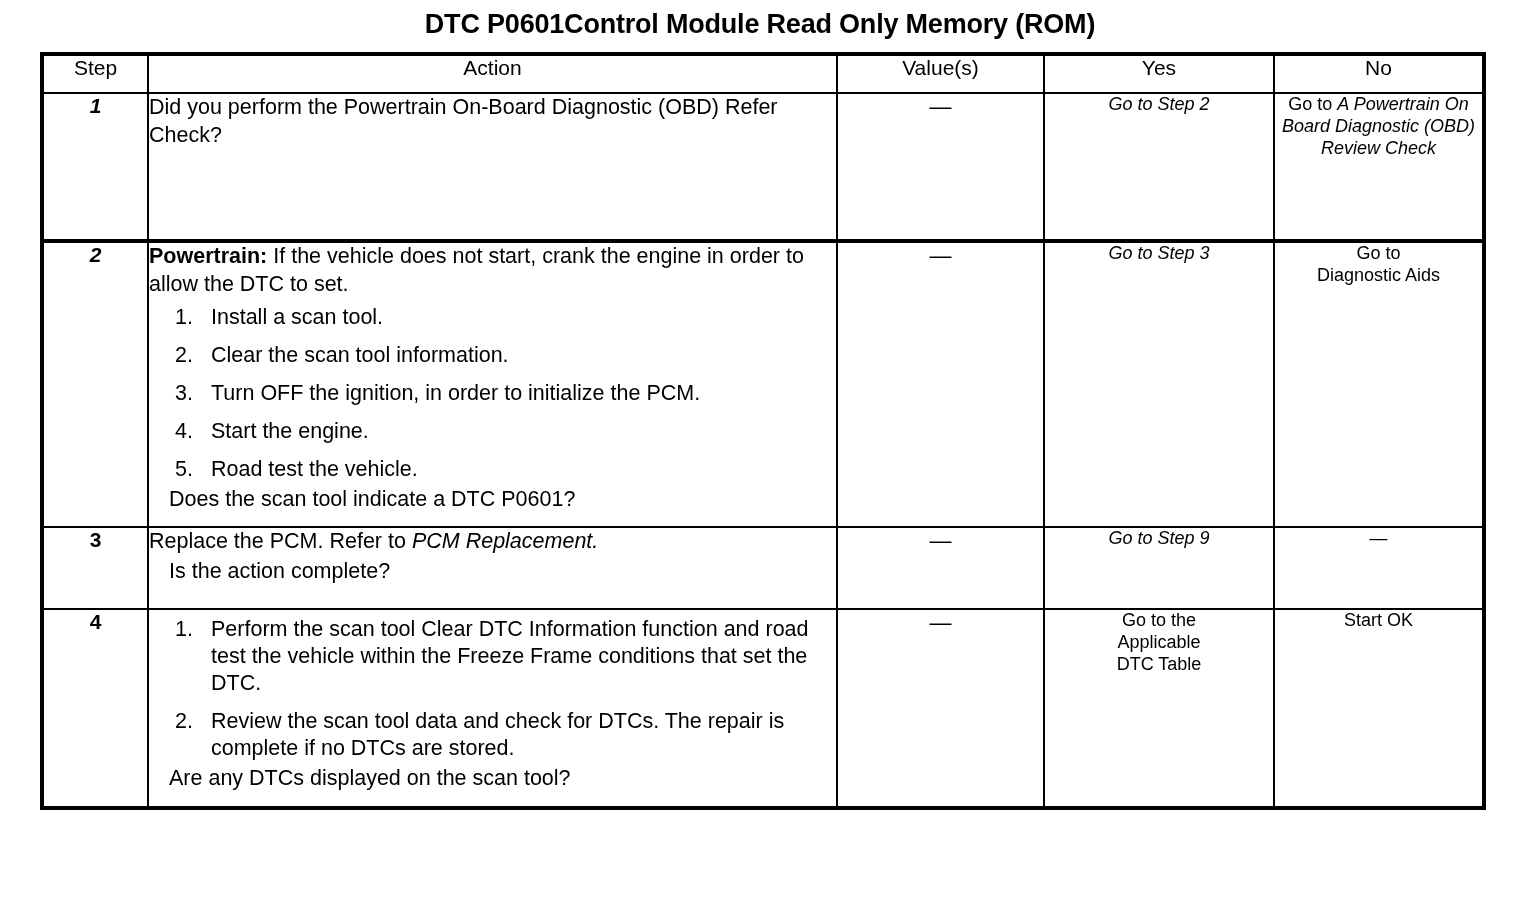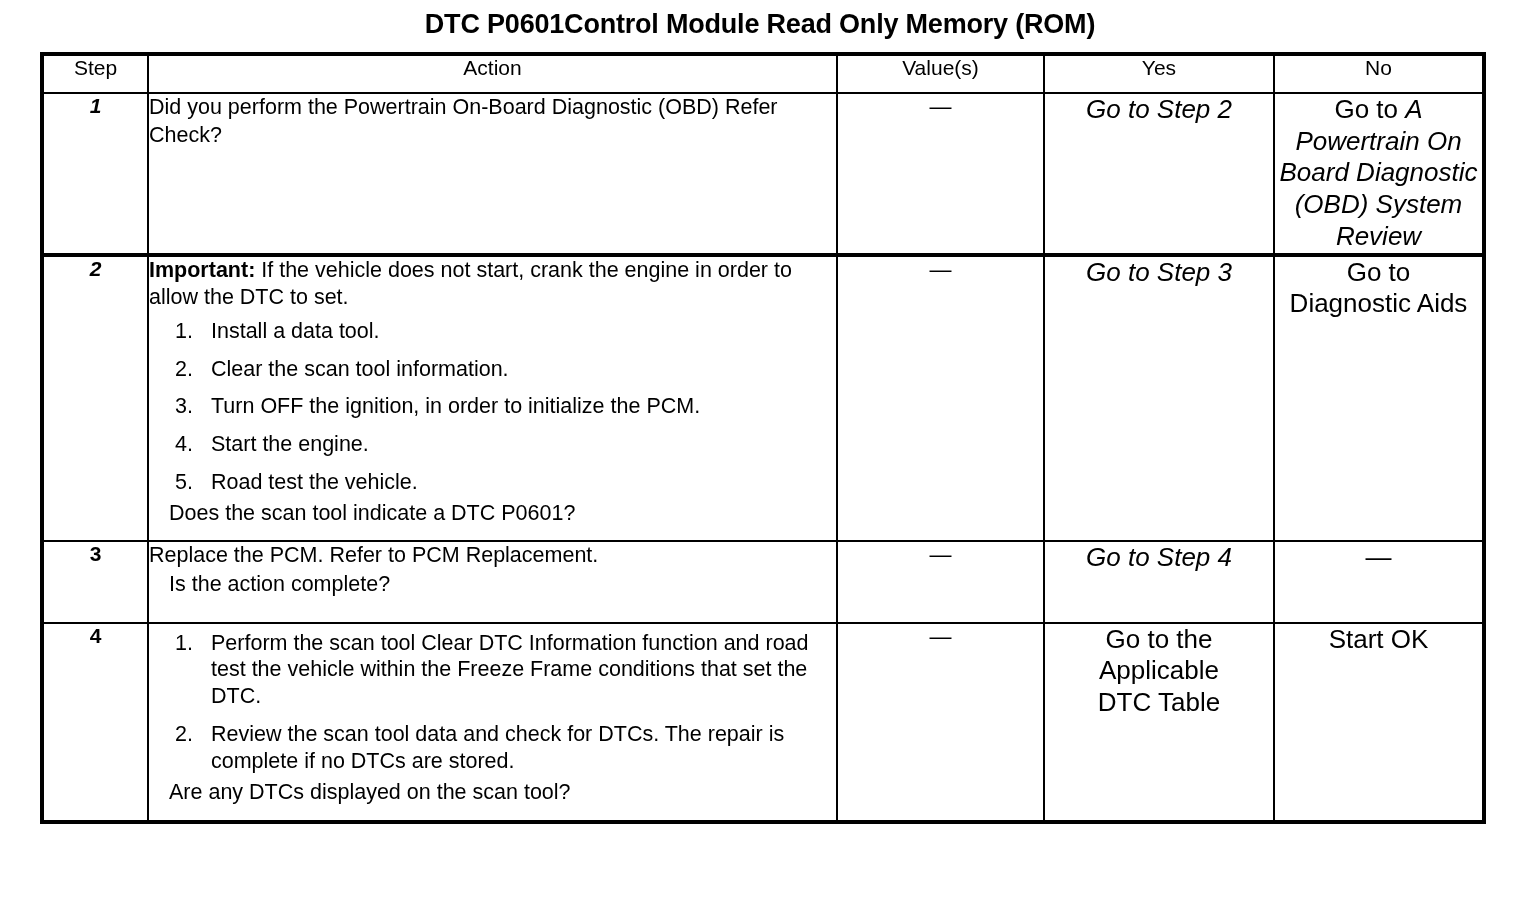--- a/index.html
+++ b/index.html
@@ -95,33 +95,33 @@
     line-height: 1.25;
   }
   ol.steps li:last-child { margin-bottom: 4px; }
   ol.steps li .num {
     position: absolute;
     left: 26px;
     top: 0;
     width: 34px;
   }
   .bold { font-weight: bold; }
-  .ital { }
+  .ital { font-style: italic; }
 
   
   td.value-cell {
     text-align: center;
     vertical-align: middle;
     font-size: 22px;
   }
 
   
   td.yn-cell {
     text-align: center;
-    font-size: 26px;
+    font-size: 18px;
     line-height: 1.22;
     padding: 6px 6px 8px 6px;
   }
   td.yn-bottom { vertical-align: bottom; }
   td.yn-top    { vertical-align: top; }
   td.yn-mid    { vertical-align: middle; }
   .yn-ital { font-style: italic; }
 
   .row1 td { height: 145px; }
   .row1 td.action-cell, .row1 td.yn-cell { border-bottom: 4px solid #000; }
@@ -164,32 +164,32 @@
           <span class="step-italic">1</span>
         </td>
         <td class="action-cell">
           <p class="para">Did you perform the Powertrain On-Board Diagnostic (OBD) Refer Check?</p>
         </td>
         <td class="value-cell">—</td>
         <td class="yn-cell yn-bottom">
           <span class="yn-ital">Go to Step 2</span>
         </td>
         <td class="yn-cell yn-top">
-          <span>Go to </span><span class="yn-ital">A Powertrain On Board Diagnostic (OBD) System Review</span>
+          <span>Go to </span><span class="yn-ital">A Powertrain On Board Diagnostic (OBD) Review Check</span>
         </td>
       </tr>
 
       <tr class="row2">
         <td class="step-cell">
           <span class="step-italic">2</span>
         </td>
         <td class="action-cell">
-          <p class="para"><span class="bold">Important:</span><span> If the vehicle does not start, crank the engine in order to allow the DTC to set.</span></p>
+          <p class="para"><span class="bold">Powertrain:</span><span> If the vehicle does not start, crank the engine in order to allow the DTC to set.</span></p>
           <ol class="steps">
-            <li><span class="num">1.</span><span>Install a data tool.</span></li>
+            <li><span class="num">1.</span><span>Install a scan tool.</span></li>
             <li><span class="num">2.</span><span>Clear the scan tool information.</span></li>
             <li><span class="num">3.</span><span>Turn OFF the ignition, in order to initialize the PCM.</span></li>
             <li><span class="num">4.</span><span>Start the engine.</span></li>
             <li><span class="num">5.</span><span>Road test the vehicle.</span></li>
           </ol>
           <p class="para tight">Does the scan tool indicate a DTC P0601?</p>
         </td>
         <td class="value-cell">—</td>
         <td class="yn-cell yn-bottom">
           <span class="yn-ital">Go to Step 3</span>
@@ -202,21 +202,21 @@
       <tr class="row3">
         <td class="step-cell">
           <span class="step-plain">3</span>
         </td>
         <td class="action-cell">
           <p class="para"><span>Replace the PCM. Refer to </span><span class="ital">PCM Replacement.</span></p>
           <p class="para tight">Is the action complete?</p>
         </td>
         <td class="value-cell">—</td>
         <td class="yn-cell yn-bottom">
-          <span class="yn-ital">Go to Step 4</span>
+          <span class="yn-ital">Go to Step 9</span>
         </td>
         <td class="yn-cell yn-mid">—</td>
       </tr>
 
       <tr class="row4">
         <td class="step-cell">
           <span class="step-plain">4</span>
         </td>
         <td class="action-cell">
           <ol class="steps">

